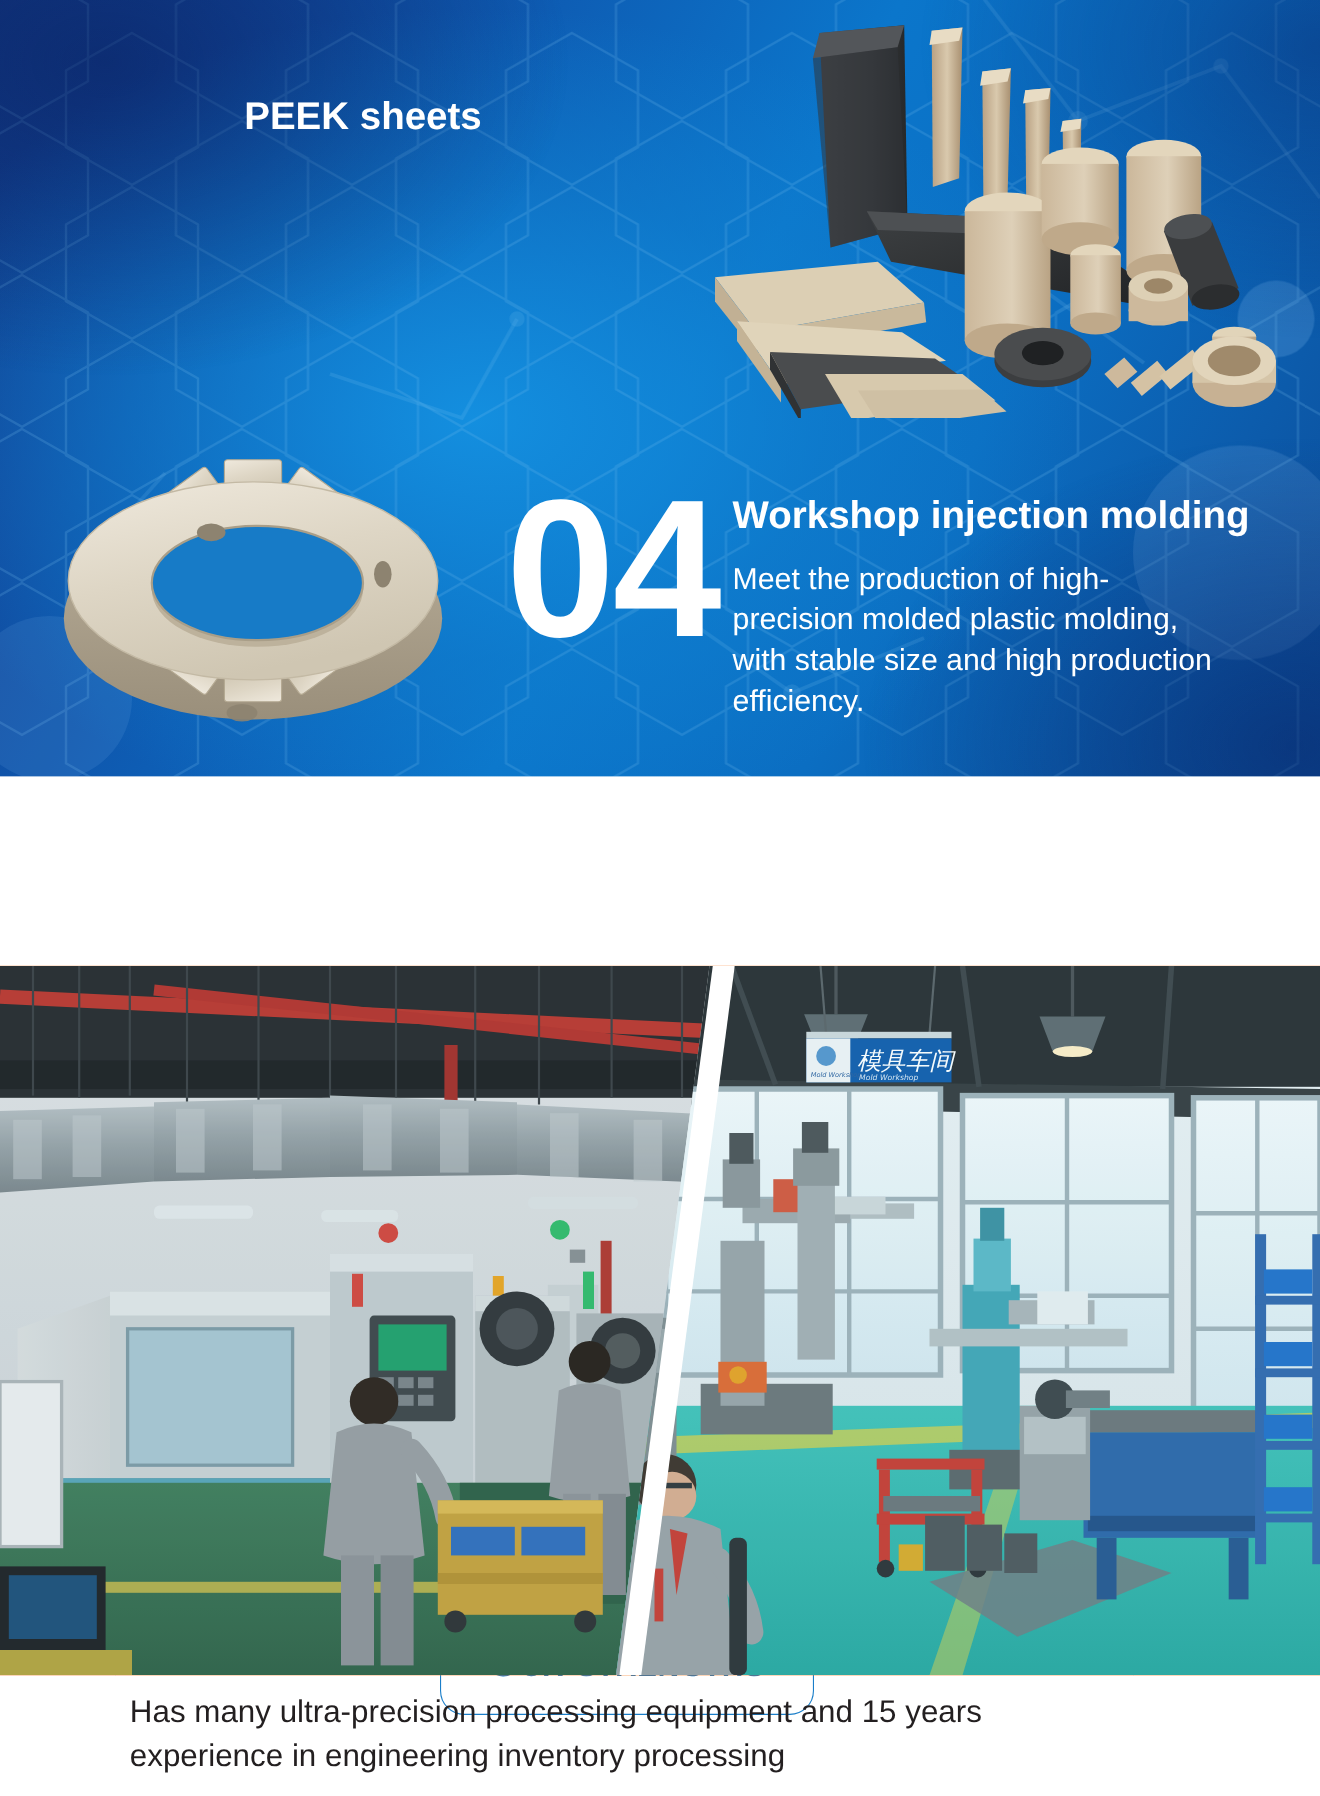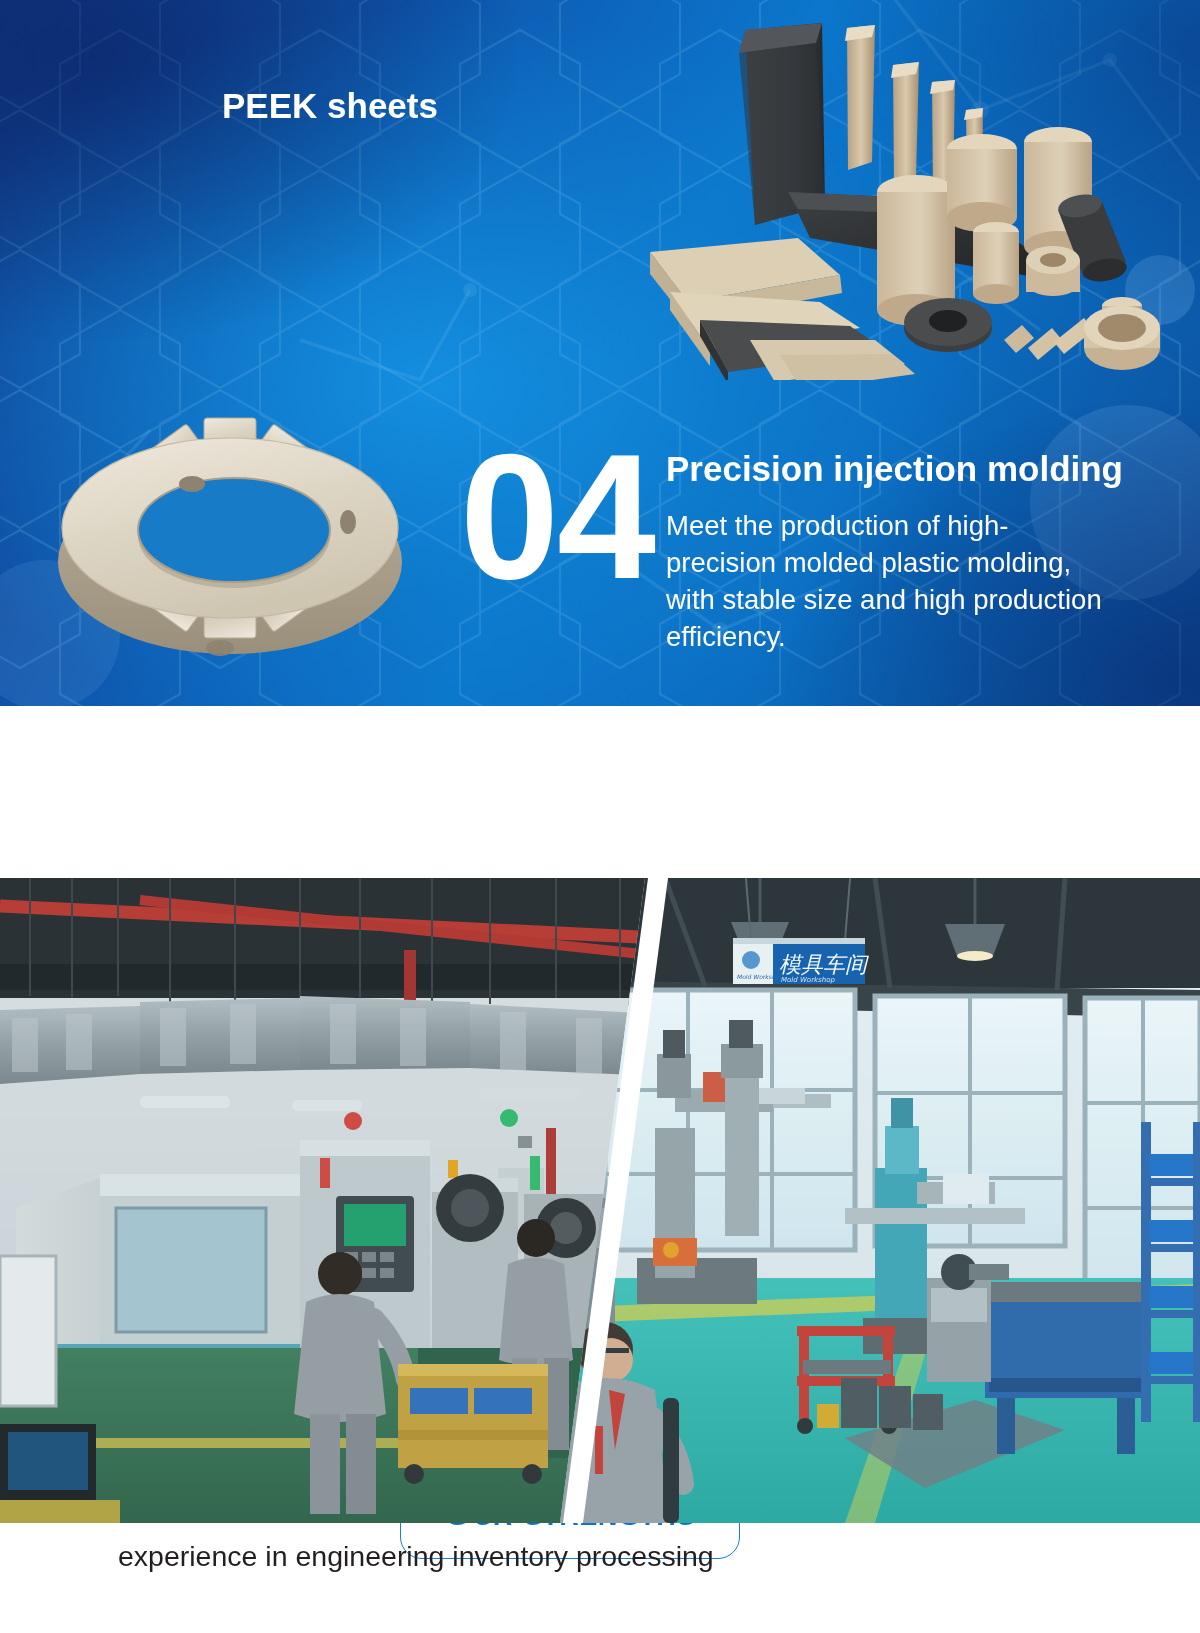--- a/index.html
+++ b/index.html
@@ -366,21 +366,21 @@
           <ellipse cx="-38" cy="-44" rx="13" ry="8" fill="#8d8370"></ellipse>
           <ellipse cx="118" cy="-6" rx="8" ry="12" fill="#8d8370"></ellipse>
           <ellipse cx="-10" cy="120" rx="14" ry="8" fill="#8d8370" opacity=".9"></ellipse>
         </g>
       </svg>
     </div>
 
     <div class="blk-title t03">PEEK sheets</div>
 
     <div class="num num-04">04</div>
-    <div class="blk-title t04">Precision injection molding</div>
+    <div class="blk-title t04">Workshop injection molding</div>
     <div class="blk-body b04">Meet the production of high-precision molded plastic molding, with stable size and high production efficiency.</div>
   </section>
 
   <section class="band">
     <div class="arrow-line"></div>
     <div class="arrow-head ah-left"></div>
     <div class="arrow-head ah-right"></div>
     <div class="strength-box">
       <span class="strength-text">Our strengths</span>
     </div>
@@ -720,16 +720,17 @@
         <rect x="118" y="520" width="16" height="125" rx="6" fill="#2a2f32"></rect>
 
         <rect x="0" y="0" width="655" height="645" fill="#7fc6d6" opacity=".08"></rect>
       </svg>
     </div>
 
     <div class="divider"></div>
   </section>
 
   <div class="caption">
+    <div>Has many ultra-precision processing equipment and 15 years</div>
     <div>experience in engineering inventory processing</div>
   </div>
 
 </div>
 
 </body></html>

